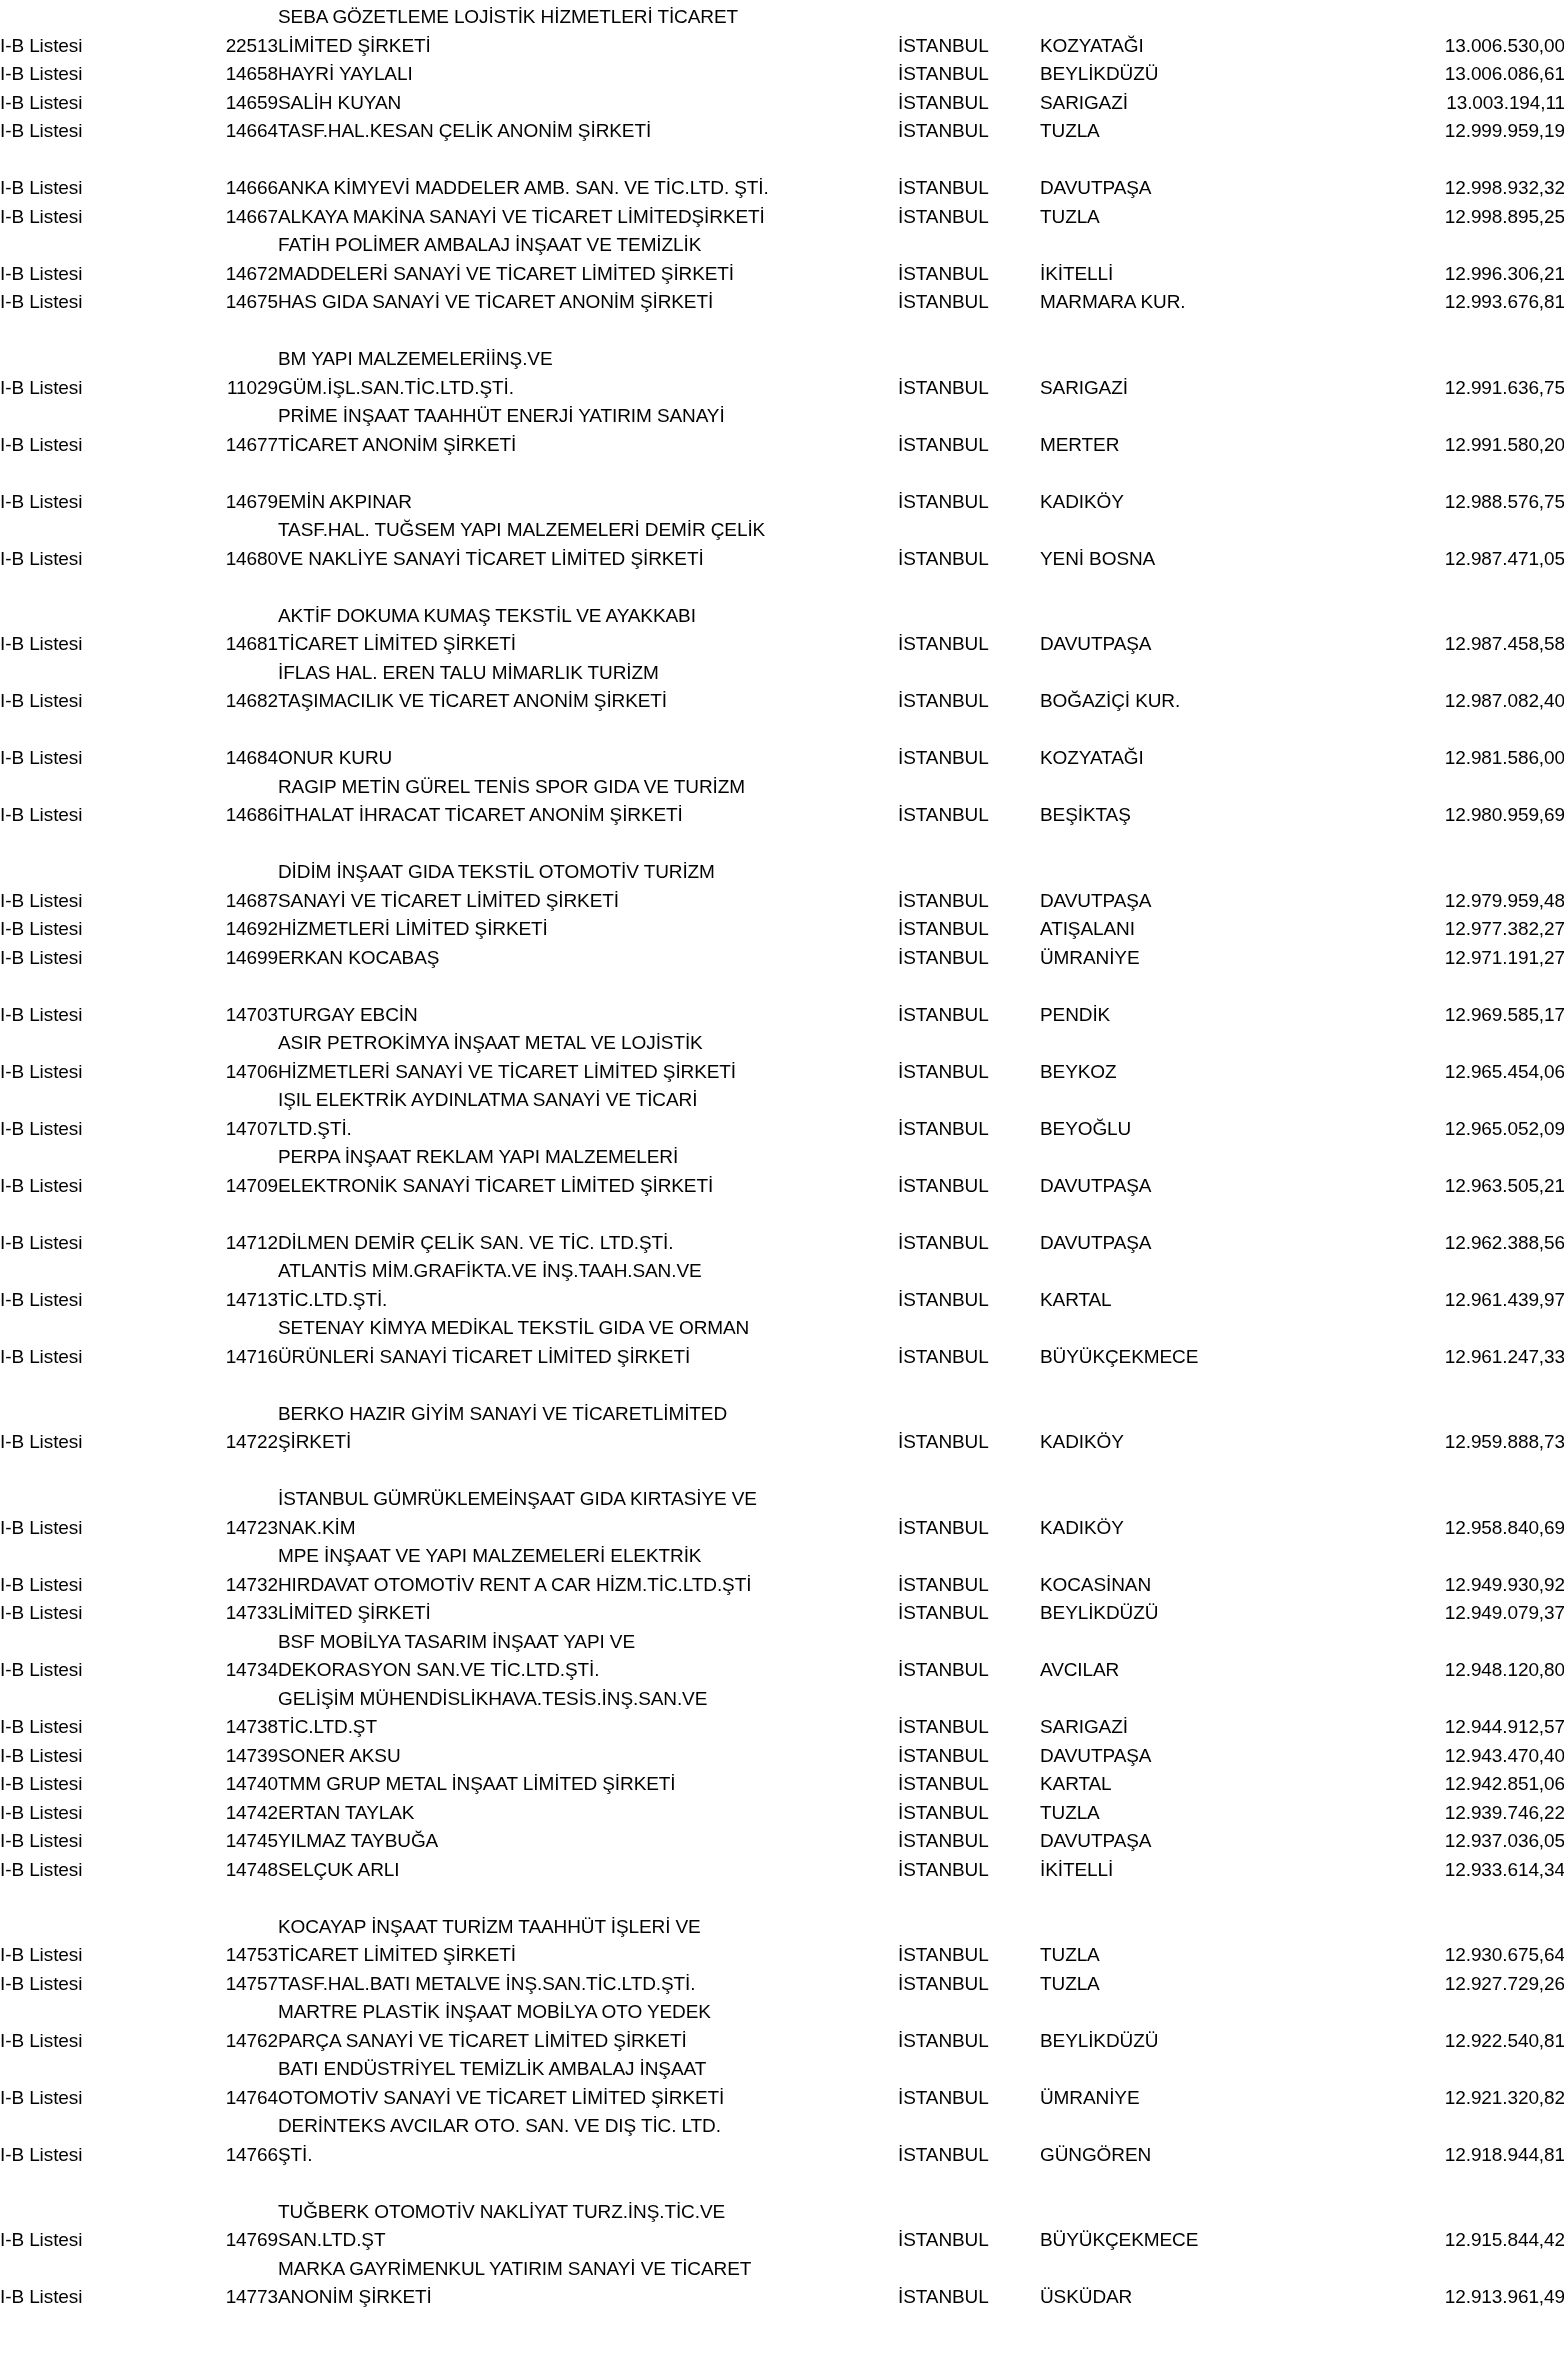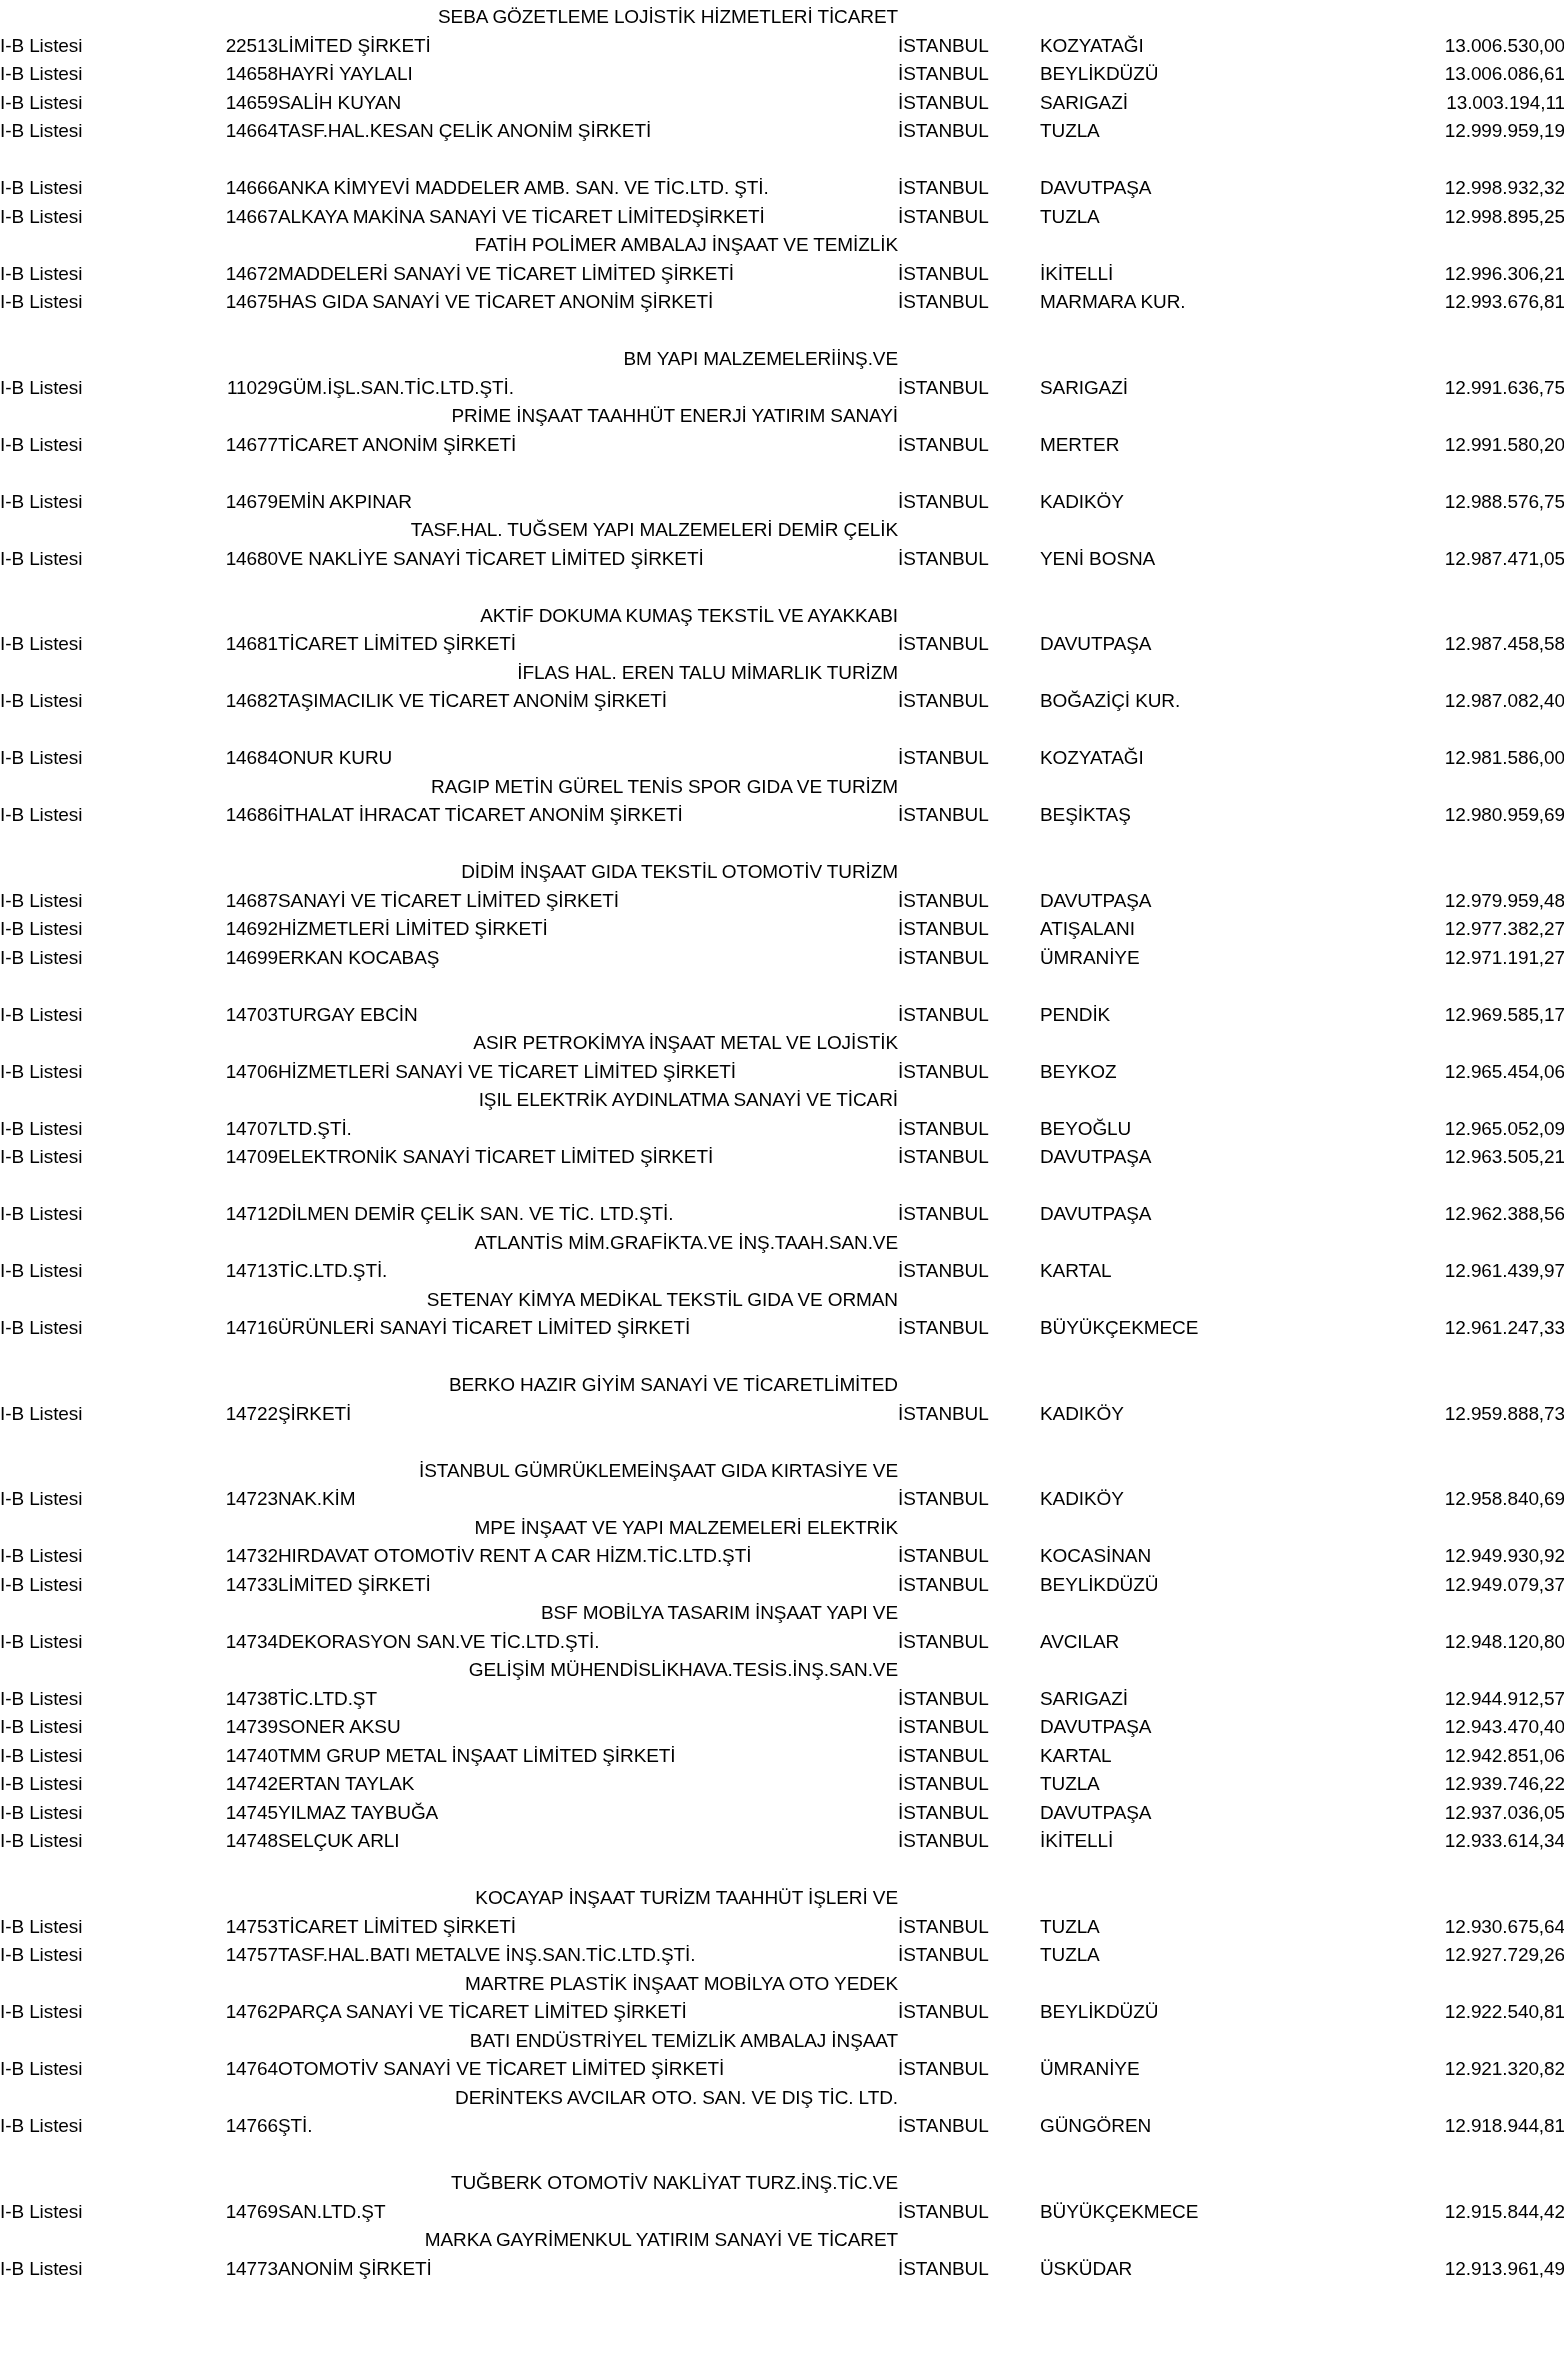--- a/index.html
+++ b/index.html
@@ -47,21 +47,21 @@
   td.name  { text-align: left; }
   td.city  { text-align: left; }
   td.dist  { text-align: left; }
   td.amt   { text-align: right; padding-right: 3.1px; }
 
   
   tr.wrap td {
     height: 28.5px;
   }
   tr.wrap td.name {
-    text-align: right;
+    text-align: left;
   }
   tr.data td {
     height: 28.5px;
   }
   .blankline { height: 28.5px; }
 </style>
 </head>
 <body>
 
 <div id="doc">
@@ -353,20 +353,28 @@
           <td class="amt"></td>
         </tr>
         <tr class="data">
           <td class="list">I-B Listesi</td>
           <td class="id">14707</td>
           <td class="name">LTD.ŞTİ.</td>
           <td class="city">İSTANBUL</td>
           <td class="dist">BEYOĞLU</td>
           <td class="amt">12.965.052,09</td>
         </tr>
+        <tr class="wrap">
+          <td class="list"></td>
+          <td class="id"></td>
+          <td class="name">PERPA İNŞAAT REKLAM YAPI MALZEMELERİ</td>
+          <td class="city"></td>
+          <td class="dist"></td>
+          <td class="amt"></td>
+        </tr>
         <tr class="data">
           <td class="list">I-B Listesi</td>
           <td class="id">14709</td>
           <td class="name">ELEKTRONİK SANAYİ TİCARET LİMİTED ŞİRKETİ</td>
           <td class="city">İSTANBUL</td>
           <td class="dist">DAVUTPAŞA</td>
           <td class="amt">12.963.505,21</td>
         </tr>
         <tr>
           <td class="blankline" colspan="6"></td>

